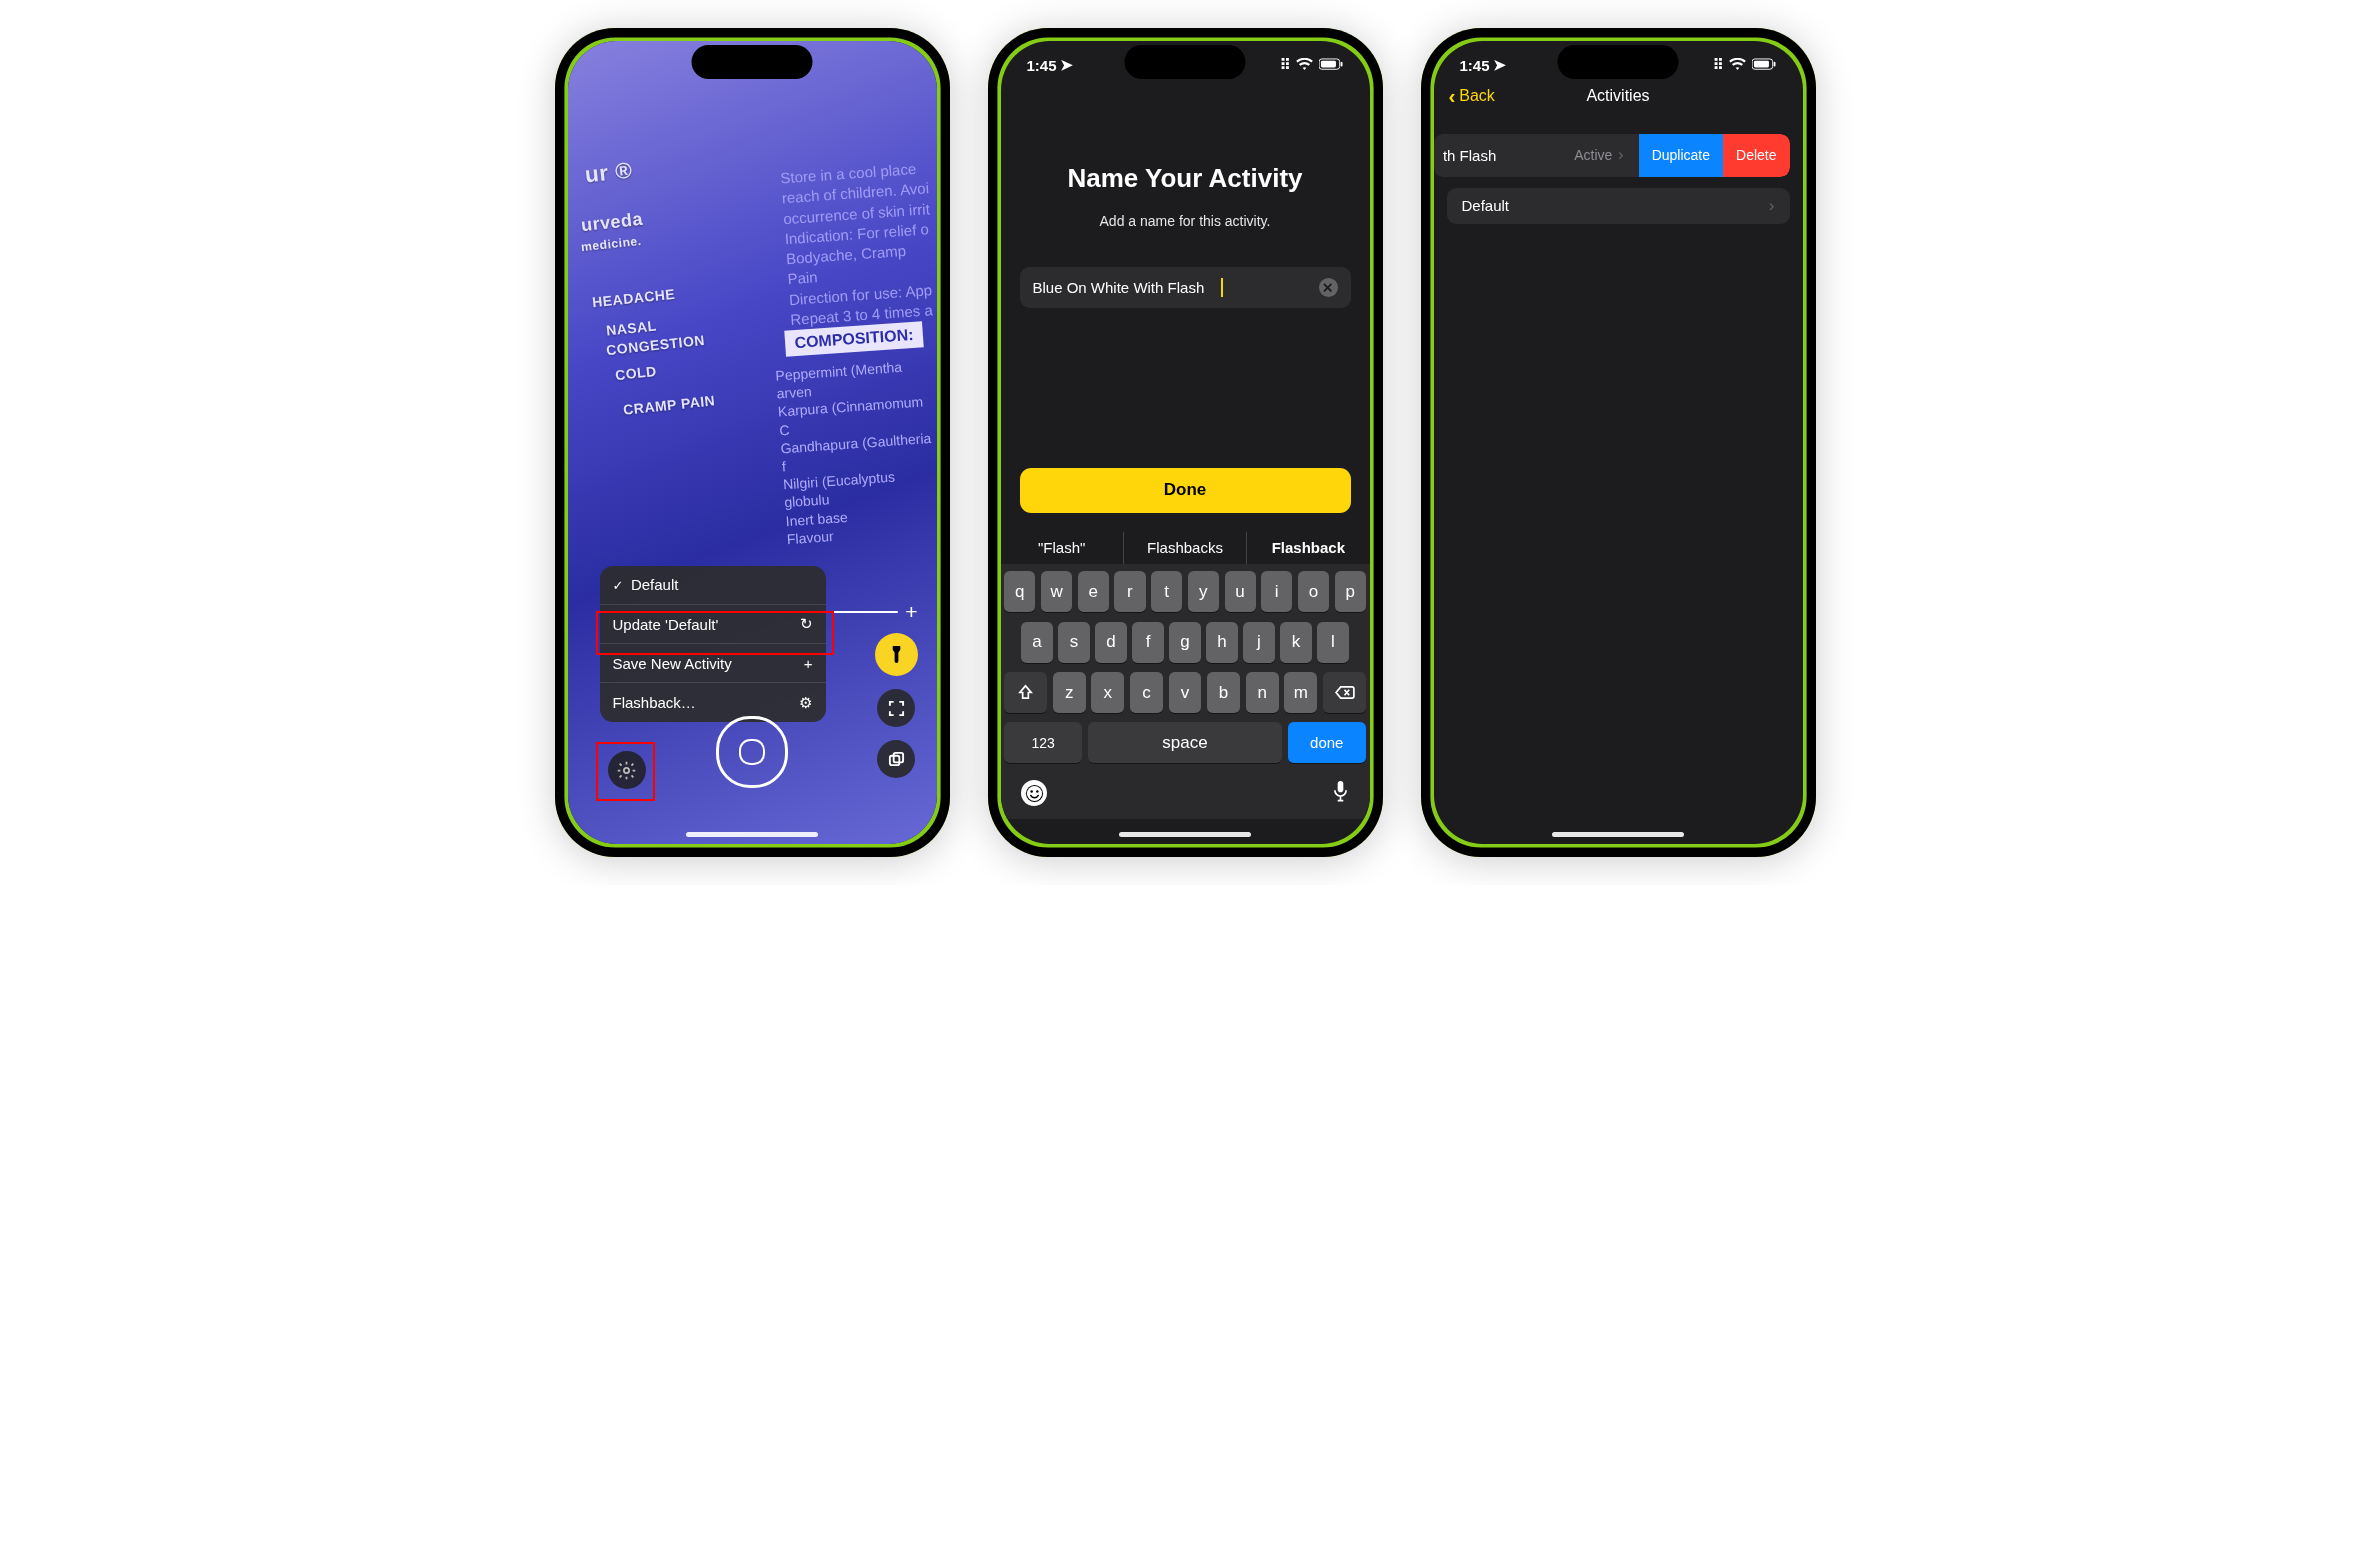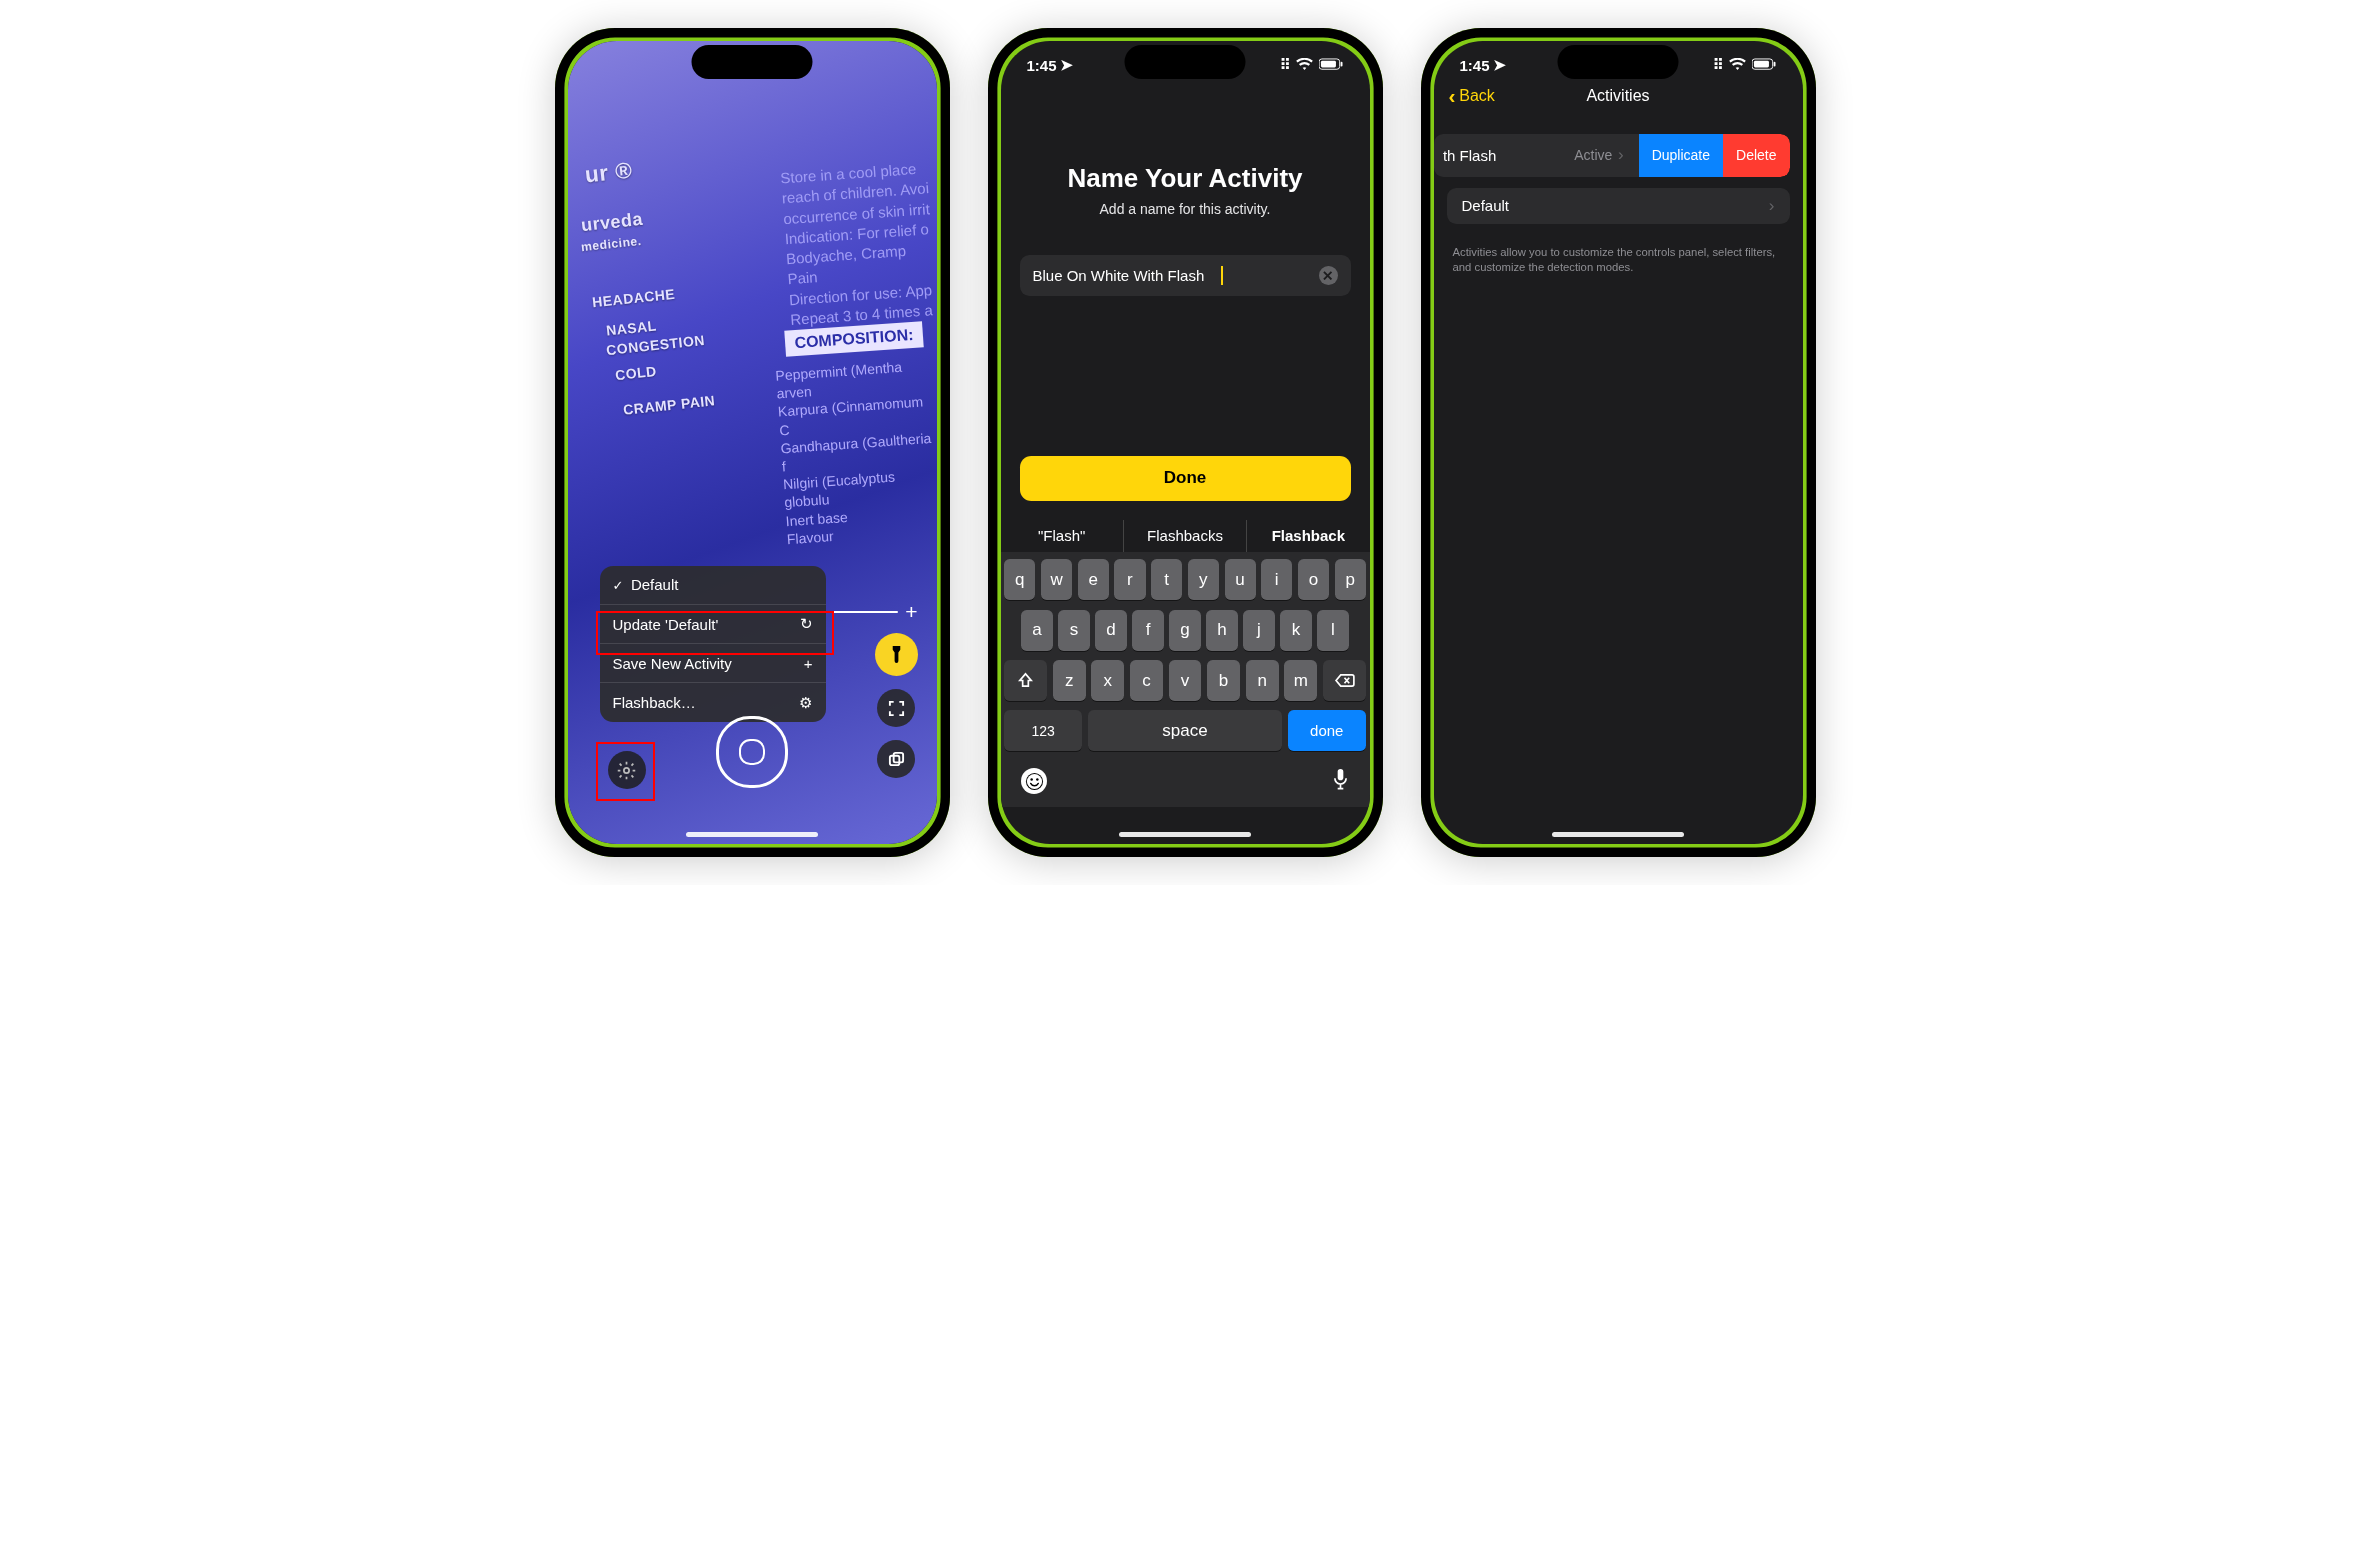--- a/index.html
+++ b/index.html
@@ -157,21 +157,21 @@
 
   
   .status-bar {
     display:flex; justify-content:space-between; align-items:center;
     padding:15px 26px 3.8px; color:#fff; font-size:15px; font-weight:600;
   }
   .status-icons{display:flex;gap:5.6px;align-items:center;}
   .dark-screen{background:#1c1c1e;color:#fff;}
 
   .title-lg{font-size:26px;font-weight:700;text-align:center;margin-top:85px;}
-  .subtitle{font-size:14px;text-align:center;color:#e5e5e7;margin-top:7px;}
+  .subtitle{font-size:14px;text-align:center;color:#e5e5e7;margin-top:19px;}
   .text-input{
     margin:38px 19px 0;
     background:#2c2c2e; border-radius:9.4px; height:41px;
     display:flex;align-items:center;padding:0 13px;color:#fff;font-size:15px;
     position:relative;
     gap:16px;
   }
   .clear-x{margin-left:auto;width:19px;height:19px;border-radius:9.4px;background:#636366;display:flex;align-items:center;justify-content:center;}
   .done-btn{
     margin:160px 19px 0; height:45px; background:#ffd60a; color:#000;
@@ -476,19 +476,18 @@
         </div>
       </div>
 
       <div class="list-container">
         <div class="list-row" style="border-bottom:none;">
           <span>Default</span>
           <span class="chevron">›</span>
         </div>
       </div>
 
-      <div class="footer-note">Activities allow you to customize the controls panel, select filters, and customize the detection modes.</div>
     </div>
 
     <div class="home-indicator"></div>
   </div>
 </div>
 
 
 </body></html>

